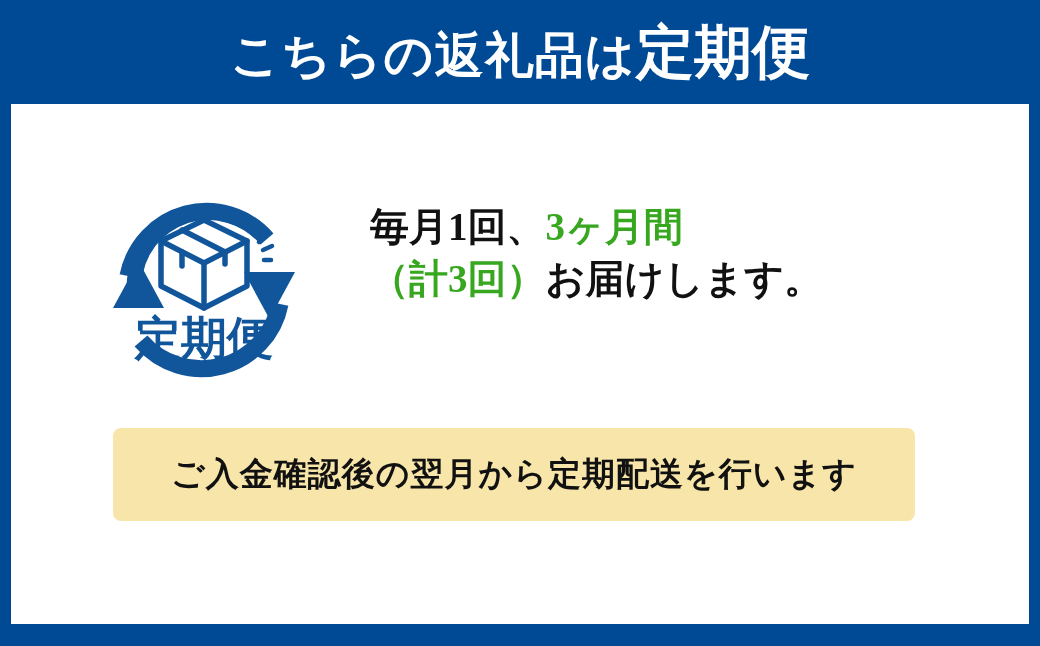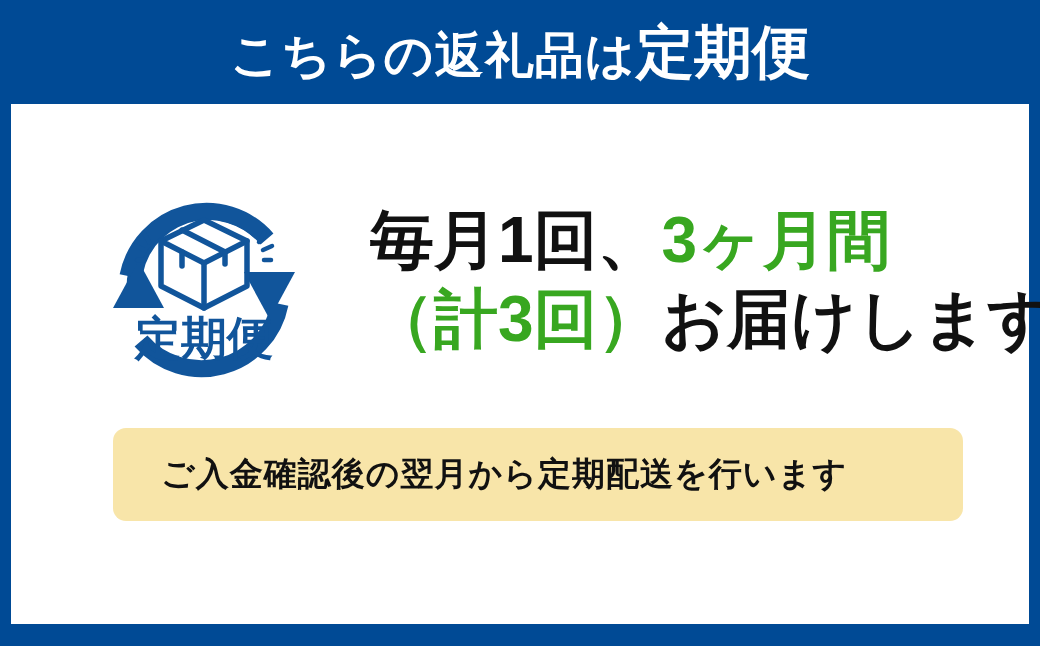--- a/index.html
+++ b/index.html
@@ -79,40 +79,40 @@
   .message {
     position: absolute;
     left: 370px;
     top: 206px;
     width: 600px;
   }
   .msg-line {
     white-space: nowrap;
     line-height: 1.08;
     font-weight: 700;
-    font-size: 64px;
+    font-size: 39px;
     color: #111111;
+    font-family: Liberation Serif, serif;
   }
   .msg-line.line2 { margin-top: 10px; }
   .green { color: #38A720; }
   .black { color: #111111; }
 
   
   .notice {
     position: absolute;
     left: 113px;
     top: 428px;
     width: 802px;
     height: 93px;
     background: #F8E5A9;
-    border-radius: 13px;
+    border-radius: 8px;
     display: flex;
     align-items: center;
-    justify-content: flex-start;
-    padding-left: 48px;
+    justify-content: center;
   }
   .notice-text {
     color: #111111;
     font-weight: 700;
     font-size: 33px;
     letter-spacing: 1px;
     white-space: nowrap;
   }
 </style>
 </head>

